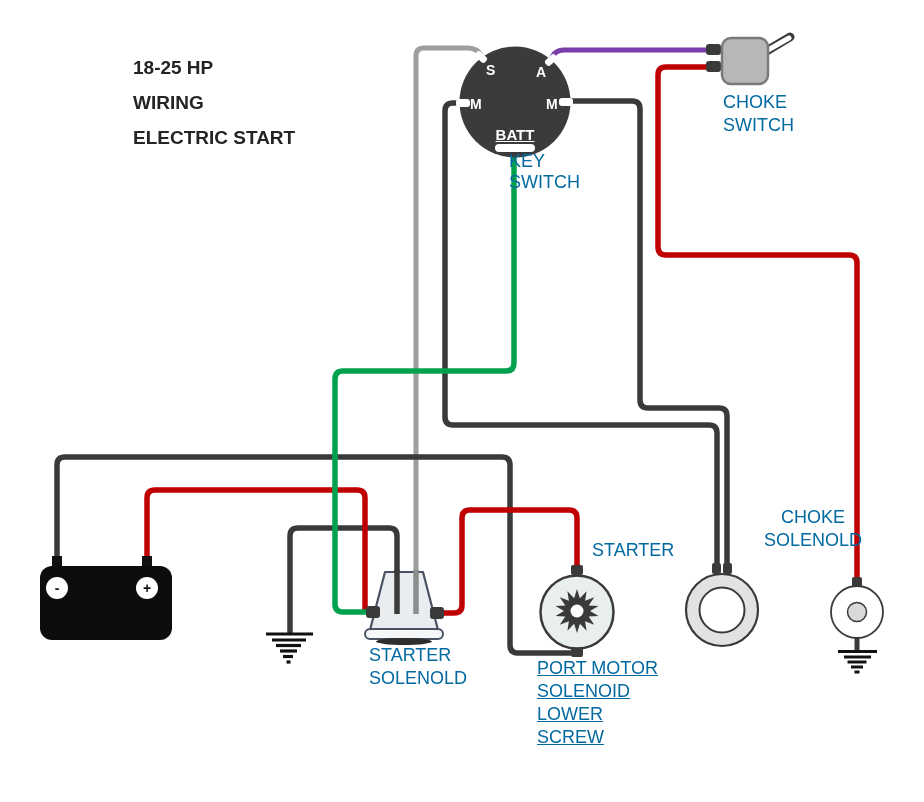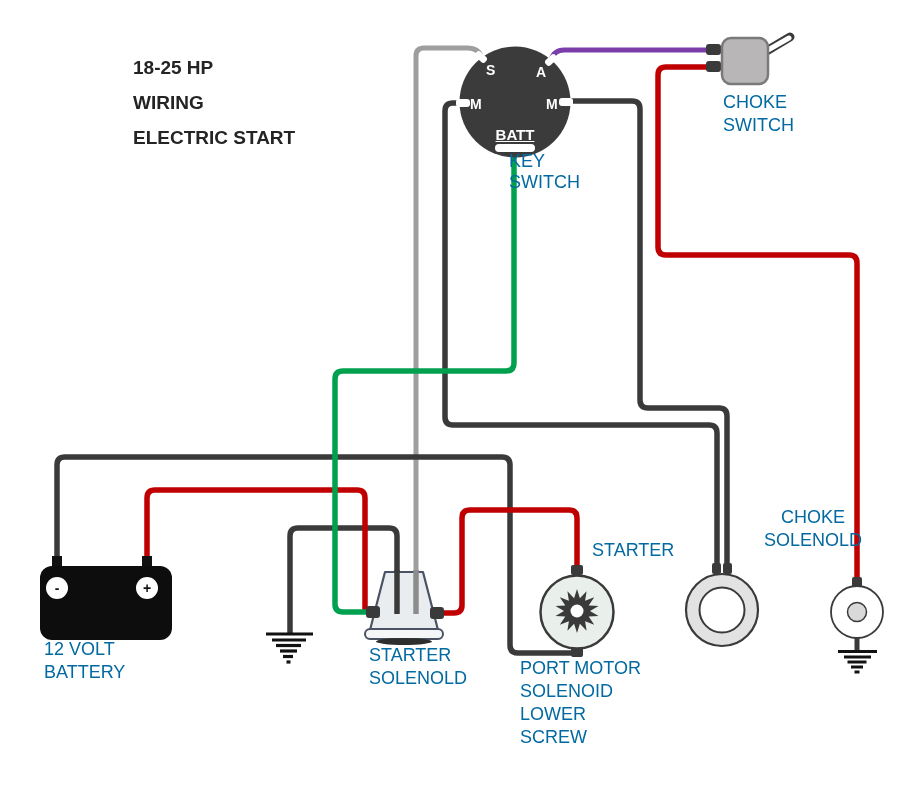--- a/index.html
+++ b/index.html
@@ -167,35 +167,31 @@
   <div class="label keylbl" style="left:461px; top:151px;margin-left:48px;">
     <span>KEY</span>
     <span>SWITCH</span>
   </div>
 
   <div class="label" style="left:723px; top:91px;">
     <span>CHOKE</span>
     <span>SWITCH</span>
   </div>
 
-  <div class="label" style="left:44px; top:638px;">
-    <span>12 VOLT</span>
-    <span>BATTERY</span>
-  </div>
 
   <div class="label" style="left:369px; top:644px;">
     <span>STARTER</span>
     <span>SOLENOLD</span>
   </div>
 
   <div class="label" style="left:592px; top:539px;">
     <span>STARTER</span>
   </div>
 
-  <div class="label" style="left:520px; top:657px;">
+  <div class="label" style="left:537px; top:657px;text-decoration:underline;">
     <span>PORT MOTOR</span>
     <span>SOLENOID</span>
     <span>LOWER</span>
     <span>SCREW</span>
   </div>
 
 
   <div class="label center" style="left:763px; top:506px; width:100px;">
     <span>CHOKE</span>
     <span>SOLENOLD</span>

